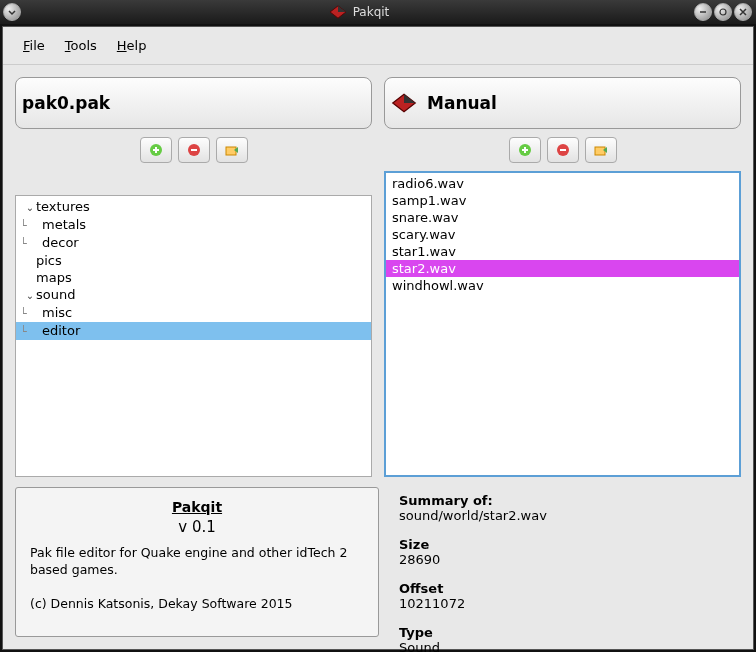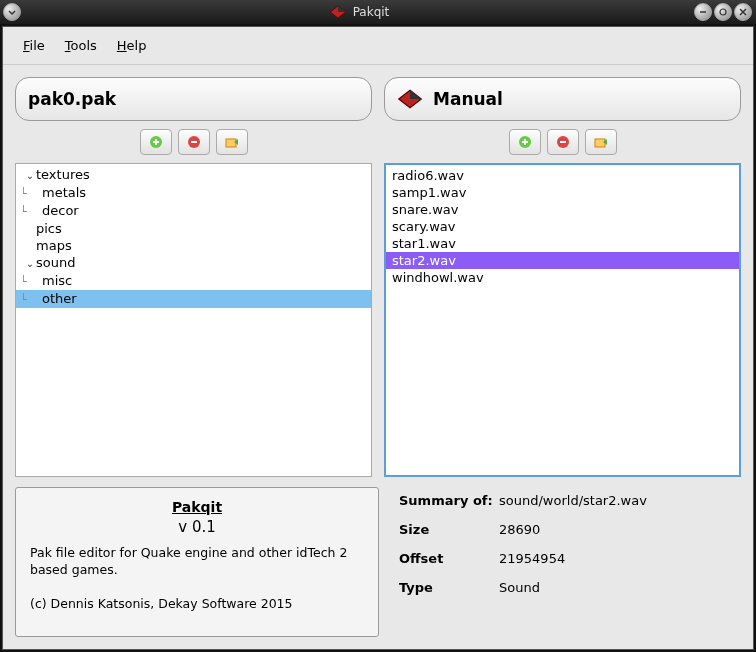--- a/index.html
+++ b/index.html
@@ -16,44 +16,44 @@
 
 .menubar { height: 38px; display: flex; align-items: center; padding: 0 12px; gap: 4px; font-size: 13px; border-bottom: 1px solid #ccc; }
 .menu-item { padding: 2px 8px; cursor: pointer; }
 .menu-item .ul { text-decoration: underline; }
 
 .content { flex: 1; padding: 12px; display: flex; flex-direction: column; gap: 10px; }
 
 .panels { display: flex; gap: 12px; flex: 1; min-height: 0; }
 .panel { flex: 1; display: flex; flex-direction: column; min-width: 0; }
 
-.panel-title { height: 44px; border: 1px solid #999; border-radius: 14px; background: linear-gradient(to bottom, #fdfdfd, #e6e6e6); display: flex; align-items: center; padding: 0 12px; gap: 10px; font-size: 17px; font-weight: bold; }
+.panel-title { height: 52px; border: 1px solid #999; border-radius: 8px; background: linear-gradient(to bottom, #fdfdfd, #e6e6e6); display: flex; align-items: center; padding: 0 6px; gap: 10px; font-size: 17px; font-weight: bold; }
 
 .toolbar { display: flex; gap: 6px; justify-content: center; padding: 8px 0; }
 .tool-btn { width: 32px; height: 26px; border: 1px solid #aaa; border-radius: 4px; background: linear-gradient(to bottom, #fdfdfd, #e2e2e2); display: flex; align-items: center; justify-content: center; cursor: pointer; }
 
 .listbox { flex: 1; border: 2px solid #5c9fd6; background: #fff; font-size: 13px; overflow: auto; padding: 2px 0; }
-.listbox.tree { border: 1px solid #aaa; }
+.listbox.tree { border: 1px solid #aaa; margin-top: 24px; }
 
 .tree-row { padding: 0 4px; white-space: nowrap; line-height: 17px; cursor: pointer; }
 .tree-row.selected { background: #7ec0ee; }
 .tree-toggle { display: inline-block; width: 12px; text-align: center; font-size: 10px; color: #444; }
 .tree-indent { display: inline-block; }
 .tree-line { color: #888; font-family: monospace; font-size: 11px; }
 
 .file-row { padding: 0 6px; line-height: 17px; cursor: pointer; }
-.file-row.selected { background: #8b5cf6; color: #fff; }
+.file-row.selected { background: #d946ef; color: #fff; }
 
 .bottom { display: flex; gap: 12px; height: 150px; }
 .about-box { flex: 1; border: 1px solid #999; border-radius: 3px; background: #f4f4f4; padding: 10px 14px; font-size: 12.5px; line-height: 1.35; }
 .about-title { text-align: center; font-weight: bold; text-decoration: underline; font-size: 14px; }
 .about-ver { text-align: center; font-size: 15px; margin-bottom: 8px; }
 
 .summary-box { flex: 1; padding: 6px 8px; font-size: 13px; }
-.summary-row { display: flex; margin-bottom: 14px; }
+.summary-row { display: flex; margin-bottom: 14px; flex-direction: column; }
 .summary-label { width: 100px; font-weight: bold; }
 .summary-val { flex: 1; }
 
 .app-icon { width: 18px; height: 14px; }
 </style>
 </head>
 <body>
 
 <div class="titlebar">
   <div class="titlebar-left">
@@ -124,21 +124,21 @@
             </div>
         </div>
         <div class="listbox tree" id="tree">
             <div class="tree-row"><span class="tree-indent" style="width: 4px; display: inline-block;"></span><span class="tree-toggle">⌄</span><span>textures</span></div>
             <div class="tree-row"><span class="tree-indent" style="width: 22px; display: inline-block;"><span class="tree-line">└ </span></span><span>metals</span></div>
             <div class="tree-row"><span class="tree-indent" style="width: 22px; display: inline-block;"><span class="tree-line">└ </span></span><span>decor</span></div>
             <div class="tree-row"><span class="tree-indent" style="width: 4px; display: inline-block;"></span><span class="tree-toggle"></span><span>pics</span></div>
             <div class="tree-row"><span class="tree-indent" style="width: 4px; display: inline-block;"></span><span class="tree-toggle"></span><span>maps</span></div>
             <div class="tree-row"><span class="tree-indent" style="width: 4px; display: inline-block;"></span><span class="tree-toggle">⌄</span><span>sound</span></div>
             <div class="tree-row"><span class="tree-indent" style="width: 22px; display: inline-block;"><span class="tree-line">└ </span></span><span>misc</span></div>
-            <div class="tree-row selected"><span class="tree-indent" style="width: 22px; display: inline-block;"><span class="tree-line">└ </span></span><span>other</span></div>
+            <div class="tree-row selected"><span class="tree-indent" style="width: 22px; display: inline-block;"><span class="tree-line">└ </span></span><span>editor</span></div>
           </div>
       </div>
 
       <div class="panel">
         <div class="panel-title">
           <svg class="app-icon" viewBox="0 0 20 16" style="width:26px;height:20px">
               <polygon points="10,1 19,8 10,15 1,8" fill="#b22" stroke="#500"></polygon>
               <polygon points="10,1 19,8 10,8" fill="#333"></polygon>
             </svg>
           <span style="font-weight:bold">Manual</span>
@@ -188,21 +188,21 @@
           <div class="summary-label">Summary of:</div>
           <div class="summary-val">sound/world/star2.wav</div>
         </div>
         <div id="summary-rows">
             <div class="summary-row">
               <div class="summary-label">Size</div>
               <div class="summary-val">28690</div>
             </div>
             <div class="summary-row">
               <div class="summary-label">Offset</div>
-              <div class="summary-val">21954954</div>
+              <div class="summary-val">10211072</div>
             </div>
             <div class="summary-row">
               <div class="summary-label">Type</div>
               <div class="summary-val">Sound</div>
             </div>
           </div>
       </div>
     </div>
   </div>
 </div>

